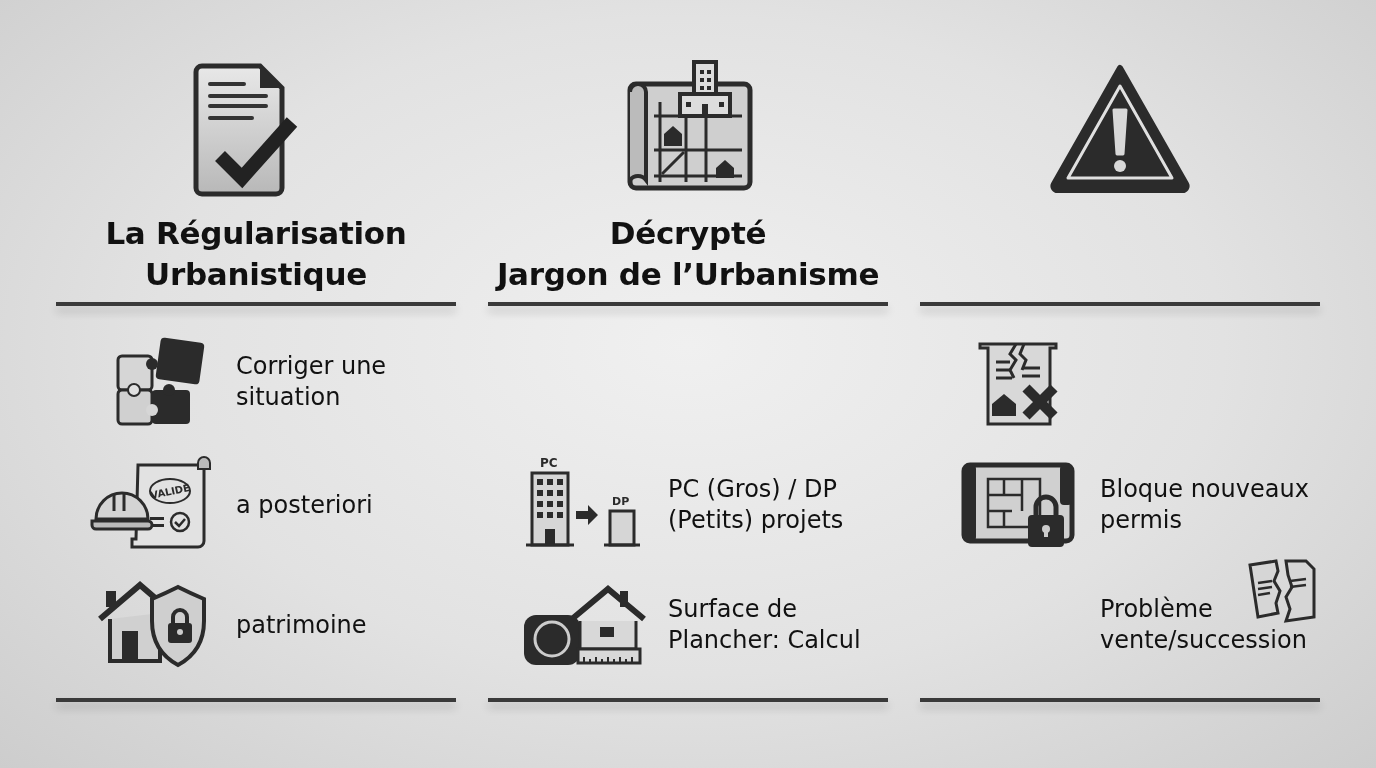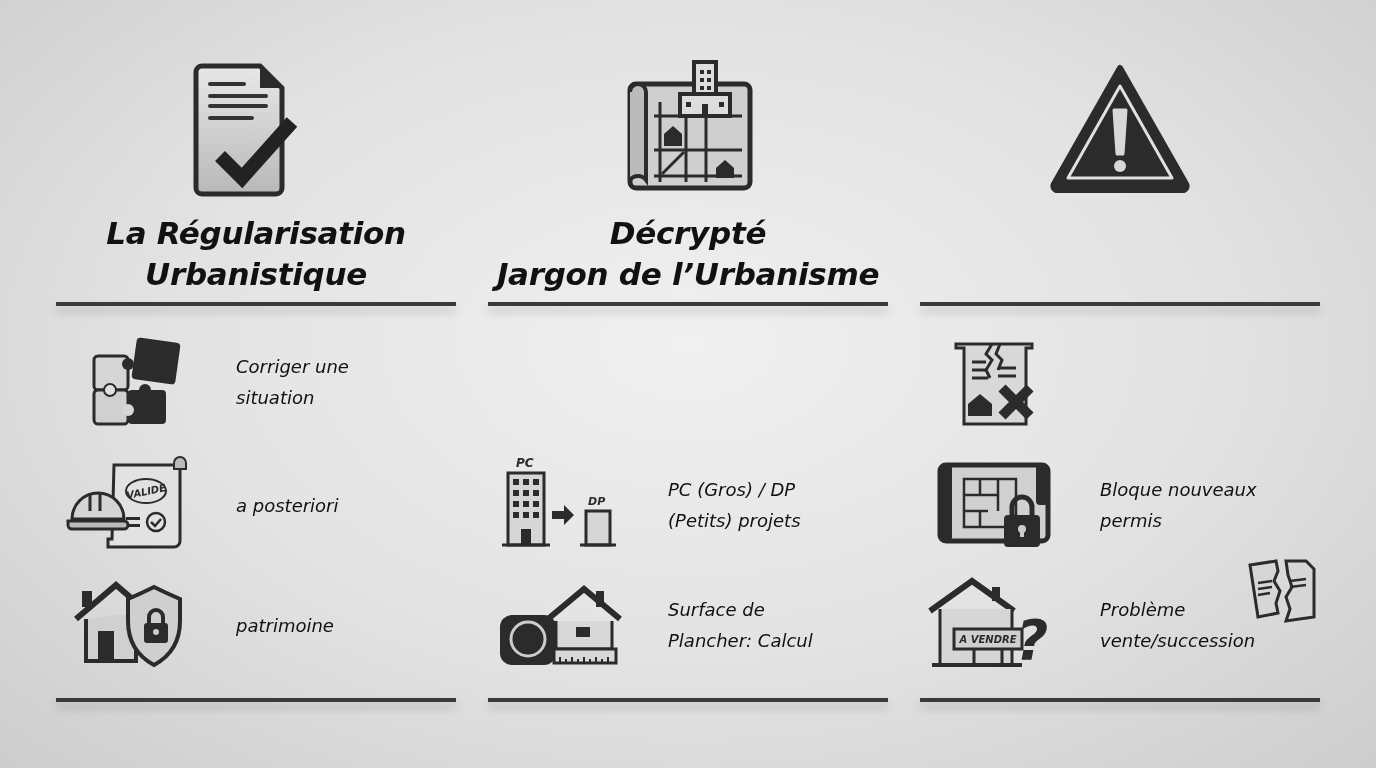--- a/index.html
+++ b/index.html
@@ -3,42 +3,42 @@
 <meta charset="utf-8">
 <style>
   html, body { margin:0; padding:0; }
   body {
     width:1376px; height:768px; overflow:hidden;
     background: radial-gradient(ellipse at 50% 45%, #f0f0f0 0%, #e2e2e2 55%, #cdcdcd 100%);
     font-family: "DejaVu Sans", "Liberation Sans", sans-serif;
     color:#111;
     position:relative;
   }
-  .col { position:absolute; top:0; width:400px; height:666px;font-style:italic; }
+  .col { position:absolute; top:0; width:400px; height:666px; }
   .col1 { left:56px; }
   .col2 { left:488px; }
   .col3 { left:920px; }
   .hero { position:absolute; top:58px; left:0; width:400px; height:140px; display:flex; justify-content:center; }
   .hero svg { width:140px; height:140px; }
   .title {
     position:absolute; top:213px; left:-20px; width:440px;
     text-align:center; font-weight:bold; font-size:31px; line-height:41px; letter-spacing:-0.3px;
   }
   .rule {
     position:absolute; left:0; width:400px; height:4px; background:#3a3a3a;
     box-shadow: 0 6px 8px rgba(0,0,0,0.18);
   }
   .rule.top { top:302px; }
   .rule.bottom { top:698px; }
   .item { position:absolute; left:0; width:420px; height:100px; }
-  .item .ic { position:absolute; left:8px; top:0; width:130px; height:100px; display:flex; align-items:center; justify-content:flex-start; }
+  .item .ic { position:absolute; left:32px; top:0; width:130px; height:100px; display:flex; align-items:center; justify-content:flex-start; }
   .item .ic svg { width:130px; height:100px; }
   .item .txt {
     position:absolute; left:180px; top:50%; transform:translateY(-50%);
-    font-size:18px; line-height:31px; width:240px; color:#111;
+    font-size:24px; line-height:31px; width:240px; color:#111;
   }
   .item1 { top:332px; }
   .item2 { top:455px; }
   .item3 { top:575px; }
 </style>
 </head>
 <body>
 
 <div class="col col1">
   <div class="hero">
@@ -282,33 +282,20 @@
           <rect x="92" y="74" width="4" height="8" fill="#ccc"></rect>
       </svg>
     </div>
     <div class="txt">
       <div>Bloque nouveaux</div>
       <div>permis</div>
     </div>
   </div>
 
   <div class="item item3">
-    <div class="ic">
-      <svg viewBox="0 0 130 100">
-        <path d="M2 36 l42 -30 l42 30" fill="none" stroke="#2b2b2b" stroke-width="6"></path>
-        <rect x="64" y="12" width="8" height="14" fill="#2b2b2b"></rect>
-        <path d="M12 34 v56 h72 v-56" fill="#d6d6d6" stroke="#2b2b2b" stroke-width="3"></path>
-        <line x1="4" y1="90" x2="94" y2="90" stroke="#2b2b2b" stroke-width="4"></line>
-        <rect x="26" y="54" width="68" height="20" fill="#cfcfcf" stroke="#2b2b2b" stroke-width="3"></rect>
-        <text x="60" y="68" font-size="10" font-weight="bold" text-anchor="middle" fill="#2b2b2b" font-family="DejaVu Sans, sans-serif">A VENDRE</text>
-        <line x1="46" y1="74" x2="46" y2="90" stroke="#2b2b2b" stroke-width="3"></line>
-        <line x1="74" y1="74" x2="74" y2="90" stroke="#2b2b2b" stroke-width="3"></line>
-        <text x="104" y="84" font-size="56" font-weight="bold" text-anchor="middle" fill="#2b2b2b" font-family="DejaVu Sans, sans-serif">?</text>
-      </svg>
-    </div>
     <div class="txt">
       <div>Problème</div>
       <div>vente/succession</div>
     </div>
     <svg style="position:absolute; left:326px; top:-18px; width:72px; height:72px;" viewBox="0 0 72 72">
       <path d="M4 8 l26 -4 l2 10 l-4 10 l6 10 l-4 12 l2 10 l-20 4z" fill="#d6d6d6" stroke="#2b2b2b" stroke-width="3"></path>
       <path d="M40 4 h20 l8 8 v48 l-28 4 l4 -12 l-4 -12 l6 -10 l-4 -12z" fill="#d6d6d6" stroke="#2b2b2b" stroke-width="3"></path>
       <g stroke="#2b2b2b" stroke-width="2.5">
           <line x1="12" y1="26" x2="26" y2="24"></line>
           <line x1="12" y1="32" x2="26" y2="30"></line>

